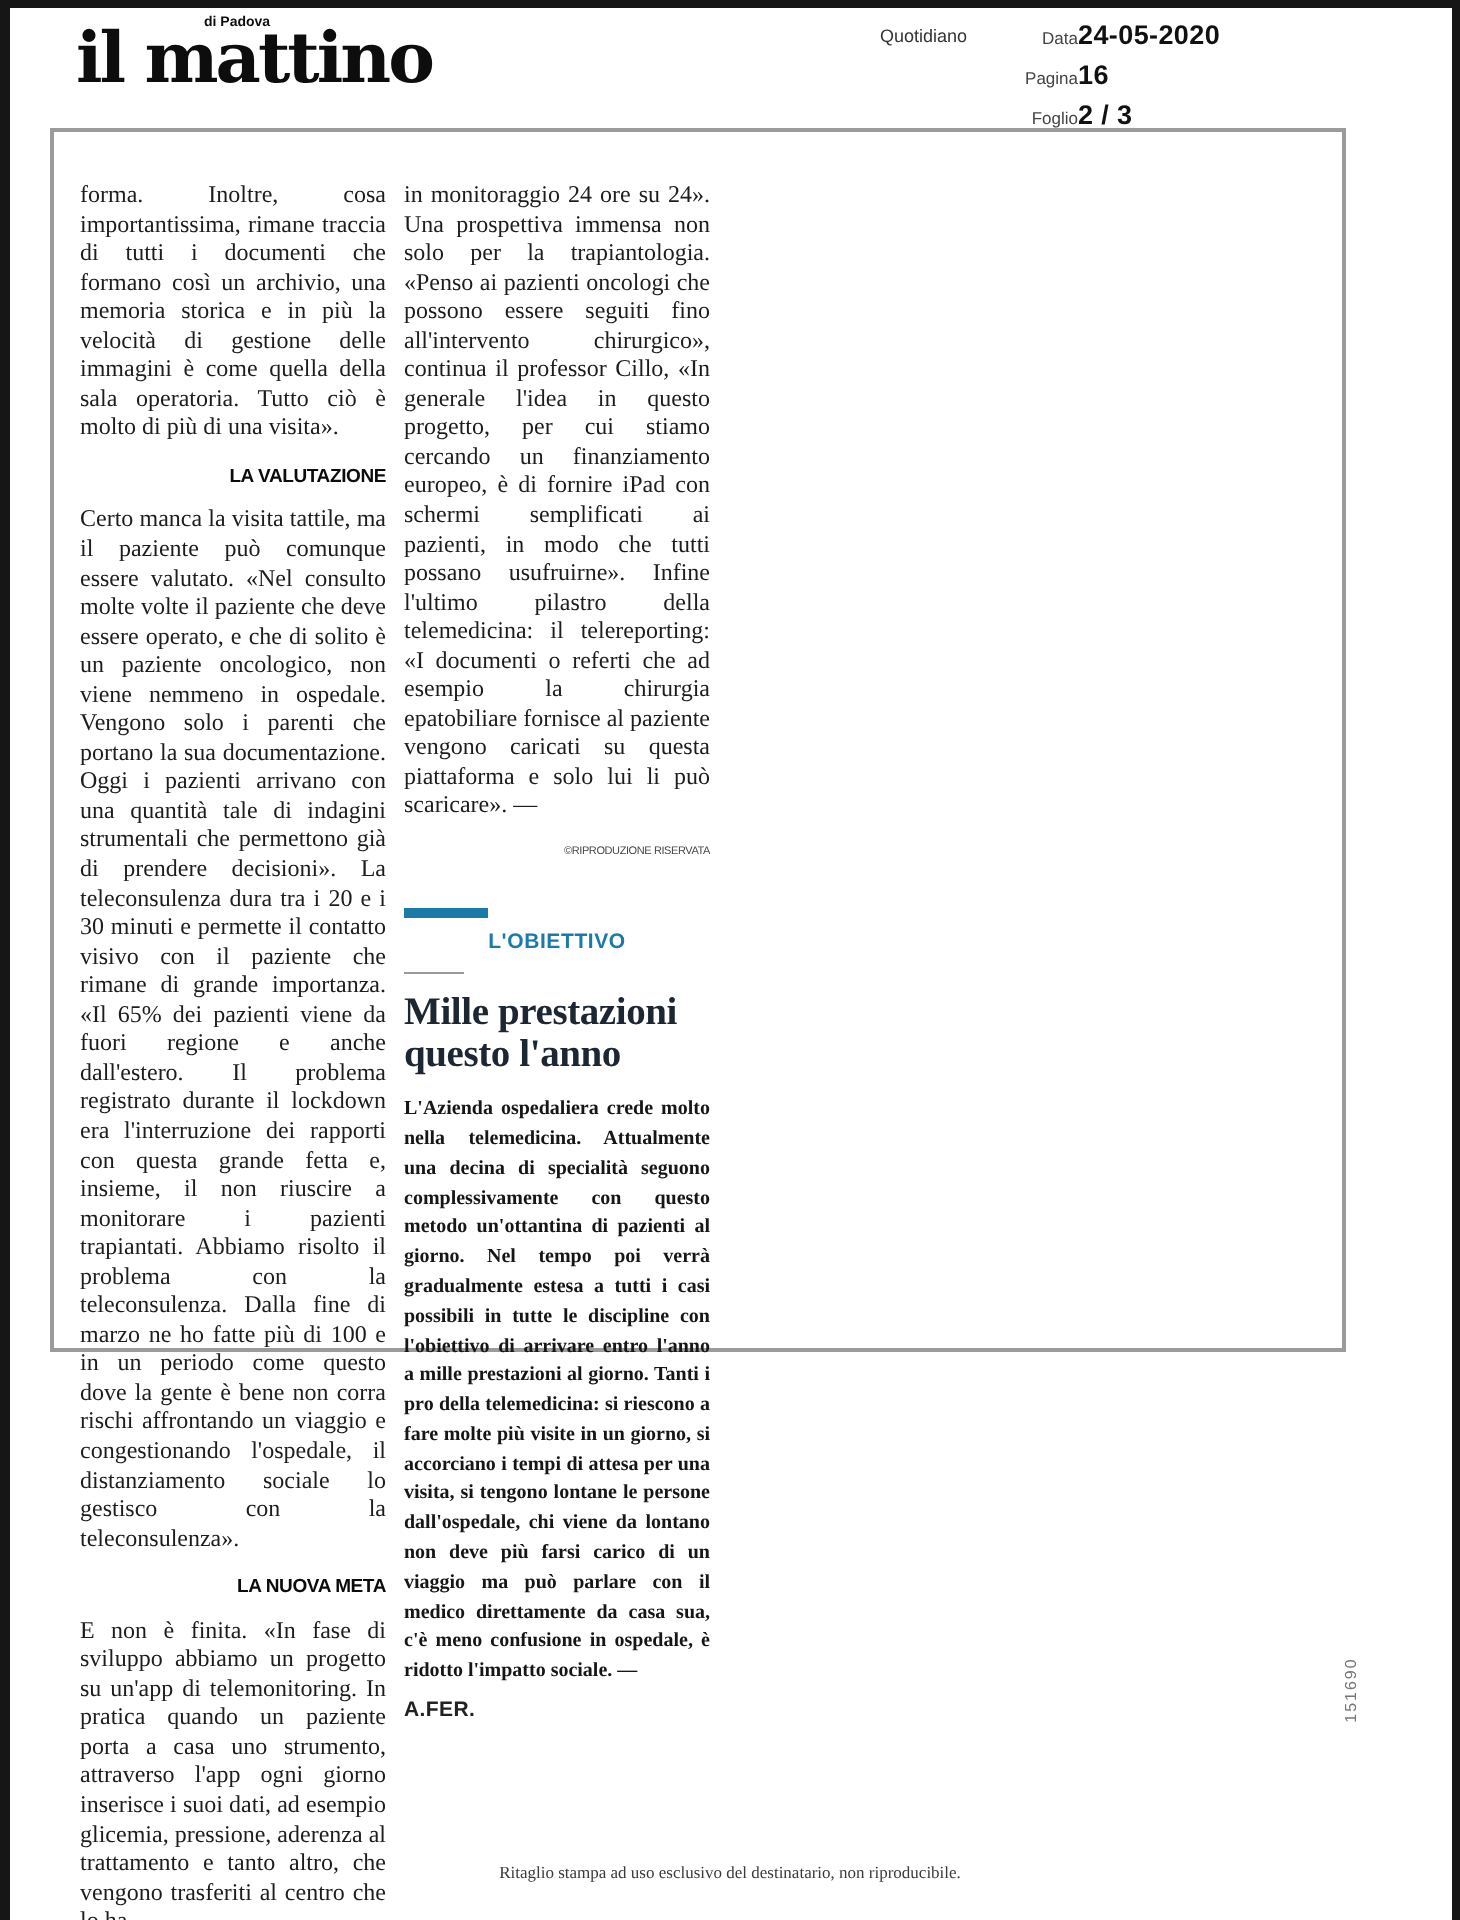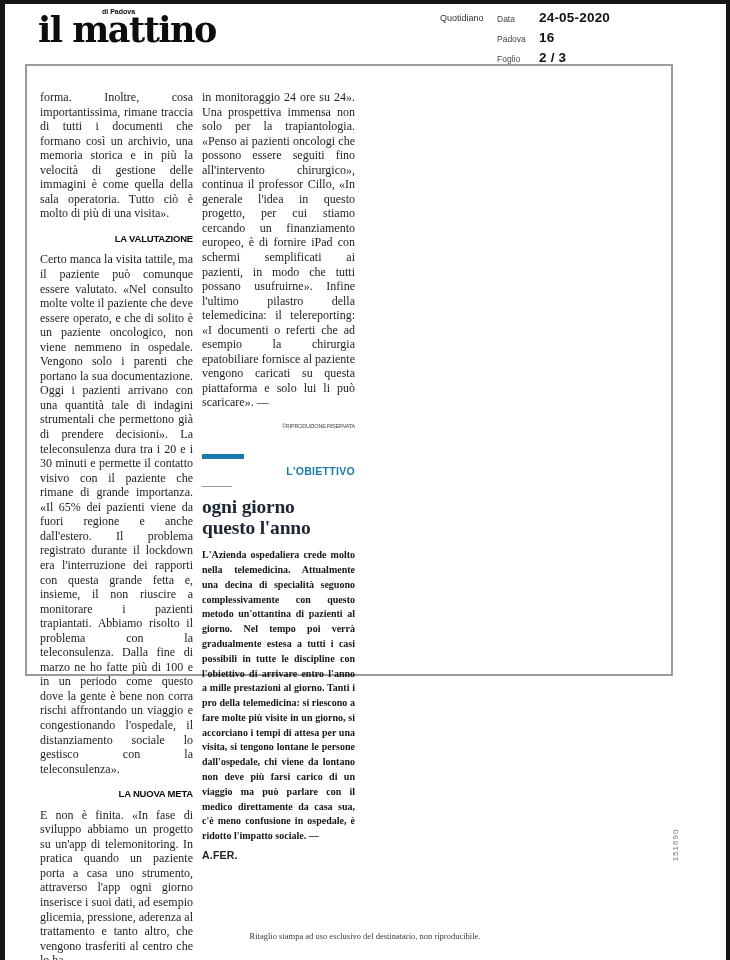--- a/index.html
+++ b/index.html
@@ -14,21 +14,21 @@
   .masthead { position:absolute; left:38px; top:8px; width:260px; height:48px; }
   .logo { position:relative; font-family:"DejaVu Serif", serif; font-weight:bold;
           font-size:35px; letter-spacing:-1.5px; color:#0d0d0d; line-height:44px; }
   .logo-sub { position:absolute; left:64px; top:0px; font-family:"Liberation Sans", sans-serif;
               font-weight:bold; font-size:7px; letter-spacing:0; color:#0d0d0d; }
 
   .head-meta { position:absolute; top:10px; left:440px; width:250px;
                font-family:"Liberation Sans", sans-serif; }
   .quotidiano { position:absolute; left:0; top:3px; font-size:9px; color:#333; }
   .meta-rows { position:absolute; left:57px; top:0; }
-  .meta-row { display:flex; align-items:baseline; margin-bottom:5px; }
+  .meta-row { display:flex; align-items:baseline; margin-bottom:5px;text-align:right; }
   .meta-label { width:42px; font-size:8.5px; color:#444; }
   .meta-value { font-size:13.5px; font-weight:bold; color:#111; letter-spacing:0.2px; }
 
   
   .clipbox { position:absolute; left:25px; top:64px; width:648px; height:612px;
              border:2px solid #9b9b9b; background:#fff; }
 
   .col { position:absolute; width:153px; font-size:12px; line-height:14.55px;
          text-align:justify; color:#1d1d1d; }
   .col1 { left:13px; top:24px; }
@@ -36,21 +36,21 @@
 
   .kickhead { font-family:"Liberation Sans", sans-serif; font-weight:bold; font-size:9.5px;
               letter-spacing:-0.2px; color:#0c0c0c; margin:11px 0 6px 0; text-align:right; }
 
   .copyright { text-align:right; font-family:"Liberation Sans", sans-serif; font-size:5.5px;
                color:#474747; letter-spacing:-0.2px; margin:9px 0 0 0; }
 
   .objective-block { margin-top:20px; }
   .obj-bar  { width:42px; height:5px; }
   .obj-kicker { font-family:"Liberation Sans", sans-serif; font-weight:bold; font-size:10.5px;
-                letter-spacing:0.3px; margin-top:5px; text-align:right; }
+                letter-spacing:0.3px; margin-top:5px; text-align:center; }
   .obj-rule { width:30px; height:1px; background:#9a9a9a; margin:8px 0 10px 0; }
   .headline { font-family:"Liberation Serif", serif; font-weight:bold; font-size:19.5px;
               line-height:20.5px; color:#1c2733; text-align:left; letter-spacing:-0.2px;
               margin-bottom:10px; }
   .bold-body { font-weight:bold; font-size:10px; line-height:14.8px; color:#161616; }
 
   .byline { text-align:left; font-family:"Liberation Sans", sans-serif; font-size:10.5px;
             font-weight:600; color:#222; margin-top:4px; letter-spacing:0.2px; }
 
   .side-code { position:absolute; left:646px; top:840px; width:60px; height:10px;
@@ -73,21 +73,21 @@
 </div>
 
 <div class="head-meta">
   <div class="quotidiano">Quotidiano</div>
   <div class="meta-rows">
     <div class="meta-row">
       <span class="meta-label">Data</span>
       <span class="meta-value">24-05-2020</span>
     </div>
     <div class="meta-row">
-      <span class="meta-label">Padova</span>
+      <span class="meta-label">Pagina</span>
       <span class="meta-value">16</span>
     </div>
     <div class="meta-row">
       <span class="meta-label">Foglio</span>
       <span class="meta-value">2 / 3</span>
     </div>
   </div>
 </div>
 
 <div class="clipbox">
@@ -102,21 +102,21 @@
 
   <div class="col col2">
     <p>in monitoraggio 24 ore su 24». Una prospettiva immensa non solo per la trapiantologia. «Penso ai pazienti oncologi che possono essere seguiti fino all'intervento chirurgico», continua il professor Cillo, «In generale l'idea in questo progetto, per cui stiamo cercando un finanziamento europeo, è di fornire iPad con schermi semplificati ai pazienti, in modo che tutti possano usufruirne». Infine l'ultimo pilastro della telemedicina: il telereporting: «I documenti o referti che ad esempio la chirurgia epatobiliare fornisce al paziente vengono caricati su questa piattaforma e solo lui li può scaricare». —</p>
     <div class="copyright">©RIPRODUZIONE RISERVATA</div>
 
     <div class="objective-block">
       <div class="obj-bar" style="background: rgb(27, 122, 168);"></div>
       <div class="obj-kicker" style="color: rgb(27, 122, 168);">L'OBIETTIVO</div>
       <div class="obj-rule"></div>
       <div class="headline">
-        <div>ogni giorno</div>
+        <div>Mille prestazioni</div>
         <div>questo l'anno</div>
       </div>
       <p class="bold-body">L'Azienda ospedaliera crede molto nella telemedicina. Attualmente una decina di specialità seguono complessivamente con questo metodo un'ottantina di pazienti al giorno. Nel tempo poi verrà gradualmente estesa a tutti i casi possibili in tutte le discipline con l'obiettivo di arrivare entro l'anno a mille prestazioni al giorno. Tanti i pro della telemedicina: si riescono a fare molte più visite in un giorno, si accorciano i tempi di attesa per una visita, si tengono lontane le persone dall'ospedale, chi viene da lontano non deve più farsi carico di un viaggio ma può parlare con il medico direttamente da casa sua, c'è meno confusione in ospedale, è ridotto l'impatto sociale. —</p>
       <div class="byline">A.FER.</div>
     </div>
   </div>
 
 </div>
 
 <div class="side-code">151690</div>

